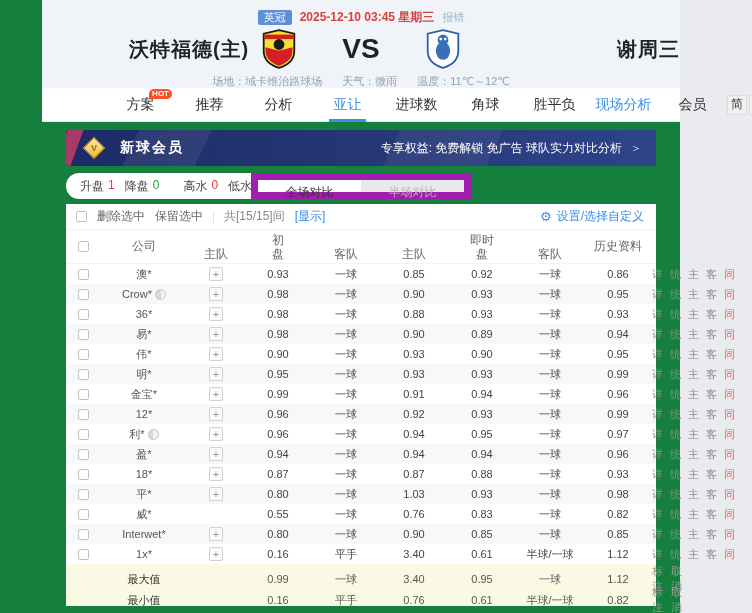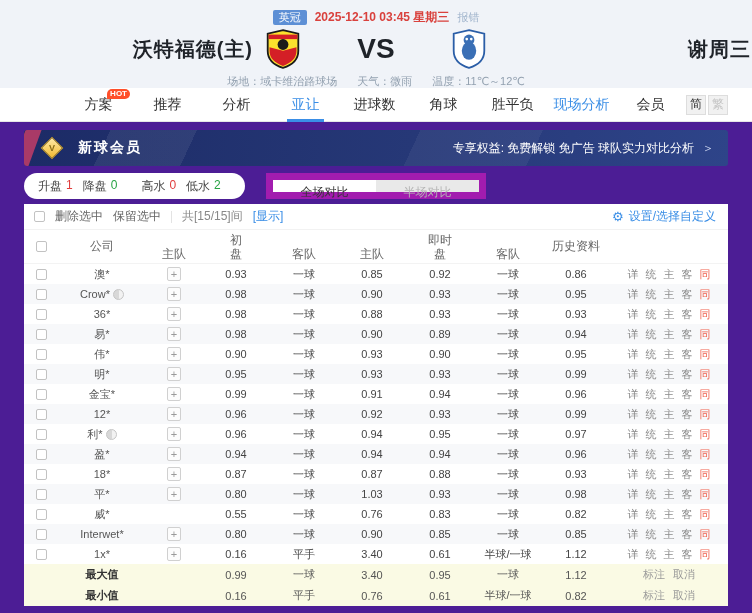--- a/index.html
+++ b/index.html
@@ -1,18 +1,18 @@
 <!DOCTYPE html>
 <html><head>
 <meta charset="utf-8">
 <style>
   * { margin:0; padding:0; box-sizing:border-box; }
   html,body { width:752px; height:613px; overflow:hidden;
     font-family:"Liberation Sans","DejaVu Sans",sans-serif; background:#e9ebee; }
-  .page { width:752px; height:613px; background:#4c1d95; }
+  .page { width:680px; height:613px; background:#15803d;padding-left:42px; }
 
   
   .match-header { height:88px; background:#f0f3f8; padding-top:9px; }
   .meta-line { display:flex; justify-content:center; align-items:center; gap:8px; font-size:12px; height:16px; }
   .league-badge { background:#5d8fd5; color:#fff; font-size:11px; padding:1px 6px; border-radius:2px; line-height:13px; }
   .match-time { color:#d9413d; font-weight:bold; }
   .report-link { color:#9fb3cb; font-size:11px; cursor:pointer; }
   .team-line { display:flex; justify-content:center; align-items:center; margin-top:2px; height:44px; }
   .team { display:flex; align-items:center; gap:12px; width:300px; }
   .team.home { justify-content:flex-end; }
@@ -84,21 +84,21 @@
   .tbl-row.alt { background:#f7f8fa; }
   .company-cell { gap:3px; }
   .company-name { color:#555; cursor:pointer; }
   .co-icon { width:11px; height:11px; border-radius:50%; border:1px solid #c5c5c5; background:linear-gradient(90deg,#d8d8d8 50%,#f2f2f2 50%); display:inline-block; }
   .plus-btn { width:14px; height:14px; border:1px solid #d0d0d0; border-radius:2px; background:#fcfcfc; color:#999; font-size:11px; line-height:12px; text-align:center; cursor:pointer; display:flex; align-items:center; justify-content:center; }
   .history-cell { gap:7px; font-size:11px; color:#8a8a8a; }
   .hist-link { cursor:pointer; }
   .hist-link.same { color:#f0614f; }
 
   .summary { background:#fafae4; height:21px; color:#555; }
-  .sum-label { font-weight:bold; color:#333; }
+  .sum-label { font-weight:normal; color:#333; }
   .sum-links { gap:8px; color:#999; font-size:11px; }
   .sum-links span { cursor:pointer; }
 </style>
 </head>
 <body>
 
 <div class="page">
 
   <header class="match-header">
     <div class="meta-line">

